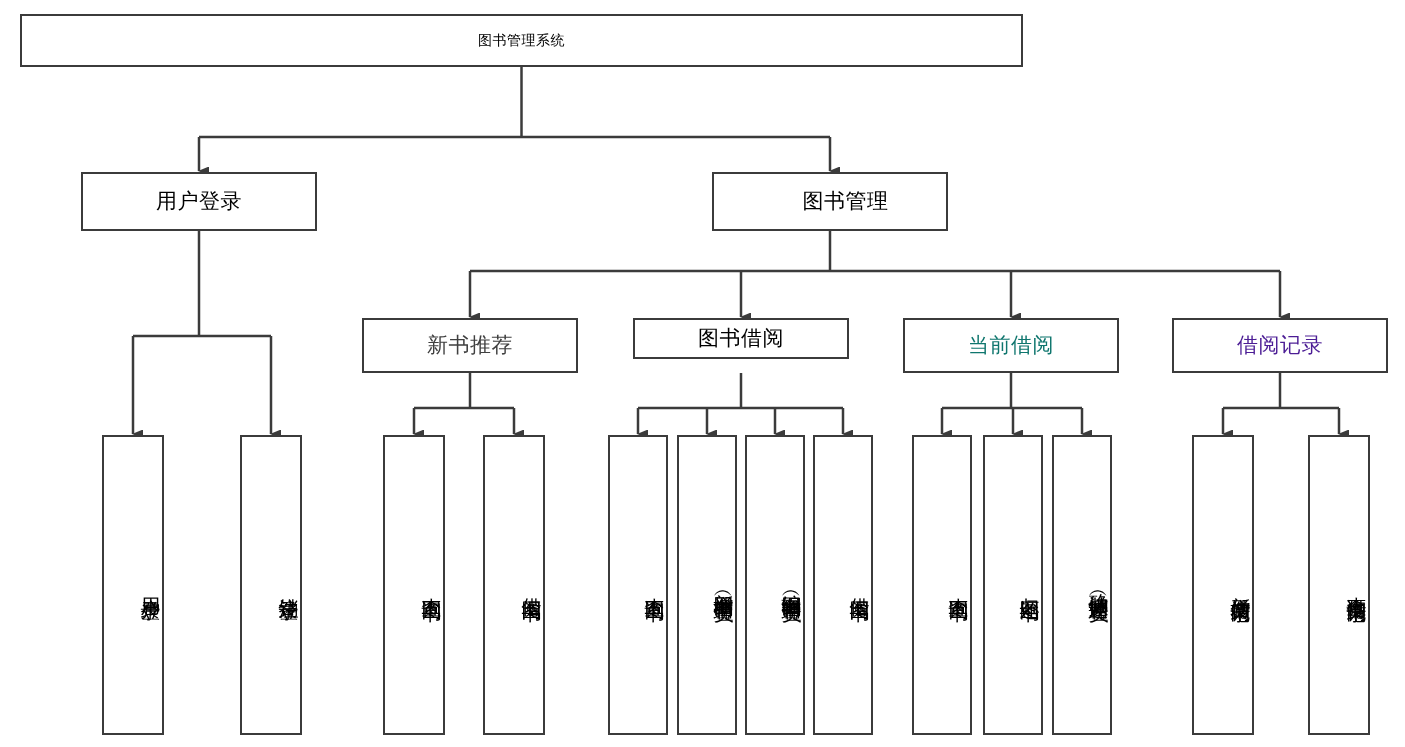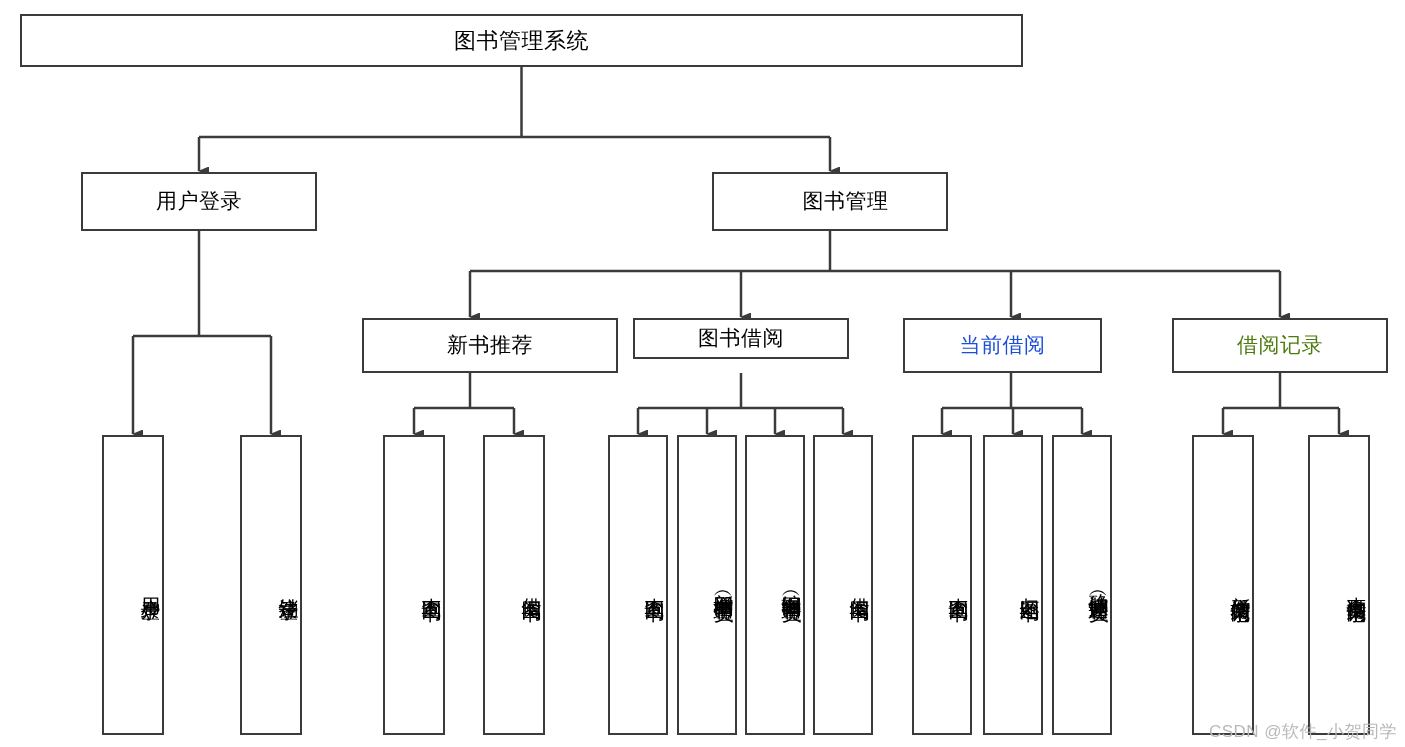--- a/index.html
+++ b/index.html
@@ -49,21 +49,21 @@
     text-align: center;
     align-items: flex-start;
     justify-content: center;
   }
   .node.vert .label {
     writing-mode: vertical-rl;
     text-orientation: upright;
     display: block;
   }
   .node.root {
-    font-size: 22px;
+    font-size: 14px;
   }
   #watermark {
     position: absolute;
     right: 8px;
     bottom: 4px;
     font-size: 17px;
     color: #b9b9b9;
     letter-spacing: 0.5px;
     white-space: nowrap;
   }
@@ -117,30 +117,30 @@
   <div id="nodes-layer">
       <div class="node horiz root" style="left: 20px; top: 14px; width: 1003px; height: 53px; border-color: rgb(59, 59, 59); background: rgb(255, 255, 255); color: rgb(0, 0, 0);">
         <span class="label">图书管理系统</span>
       </div>
       <div class="node horiz" style="left: 81px; top: 172px; width: 236px; height: 59px; border-color: rgb(59, 59, 59); background: rgb(255, 255, 255); color: rgb(0, 0, 0);">
         <span class="label">用户登录</span>
       </div>
       <div class="node horiz" style="left: 712px; top: 172px; width: 236px; height: 59px; border-color: rgb(59, 59, 59); background: rgb(255, 255, 255); color: rgb(0, 0, 0); padding-left: 37px;">
         <span class="label">图书管理</span>
       </div>
-      <div class="node horiz" style="left: 362px; top: 318px; width: 256px; height: 55px; border-color: rgb(59, 59, 59); background: rgb(255, 255, 255); color: #000000;">
+      <div class="node horiz" style="left: 362px; top: 318px; width: 216px; height: 55px; border-color: rgb(59, 59, 59); background: rgb(255, 255, 255); color: #404040;">
         <span class="label">新书推荐</span>
       </div>
       <div class="node horiz" style="left: 633px; top: 318px; width: 216px; height: 41px; border-color: rgb(59, 59, 59); background: rgb(255, 255, 255); color: rgb(0, 0, 0);">
         <span class="label">图书借阅</span>
       </div>
-      <div class="node horiz" style="left: 903px; top: 318px; width: 199px; height: 55px; border-color: rgb(59, 59, 59); background: rgb(255, 255, 255); color: #1d4ed8;">
+      <div class="node horiz" style="left: 903px; top: 318px; width: 216px; height: 55px; border-color: rgb(59, 59, 59); background: rgb(255, 255, 255); color: #0f766e;">
         <span class="label">当前借阅</span>
       </div>
-      <div class="node horiz" style="left: 1172px; top: 318px; width: 216px; height: 55px; border-color: rgb(59, 59, 59); background: rgb(255, 255, 255); color: #4d7c0f;">
+      <div class="node horiz" style="left: 1172px; top: 318px; width: 216px; height: 55px; border-color: rgb(59, 59, 59); background: rgb(255, 255, 255); color: #4c1d95;">
         <span class="label">借阅记录</span>
       </div>
       <div class="node vert" style="left: 102px; top: 435px; width: 62px; height: 300px; border-color: rgb(59, 59, 59); background: rgb(255, 255, 255); color: rgb(0, 0, 0);">
         <span class="label">用户登录</span>
       </div>
       <div class="node vert" style="left: 240px; top: 435px; width: 62px; height: 300px; border-color: rgb(59, 59, 59); background: rgb(255, 255, 255); color: rgb(0, 0, 0);">
         <span class="label">注销登录</span>
       </div>
       <div class="node vert" style="left: 383px; top: 435px; width: 62px; height: 300px; border-color: rgb(59, 59, 59); background: rgb(255, 255, 255); color: rgb(0, 0, 0);">
         <span class="label">查询图书</span>
@@ -169,14 +169,13 @@
       <div class="node vert" style="left: 1052px; top: 435px; width: 60px; height: 300px; border-color: rgb(59, 59, 59); background: rgb(255, 255, 255); color: rgb(0, 0, 0);">
         <span class="label">确认归还（管理员）</span>
       </div>
       <div class="node vert" style="left: 1192px; top: 435px; width: 62px; height: 300px; border-color: rgb(59, 59, 59); background: rgb(255, 255, 255); color: rgb(0, 0, 0);">
         <span class="label">新增借阅记录</span>
       </div>
       <div class="node vert" style="left: 1308px; top: 435px; width: 62px; height: 300px; border-color: rgb(59, 59, 59); background: rgb(255, 255, 255); color: rgb(0, 0, 0);">
         <span class="label">查询借阅记录</span>
       </div>
     </div>
-  <div id="watermark">CSDN @软件_小贺同学</div>
 </div>
 
 </body></html>

